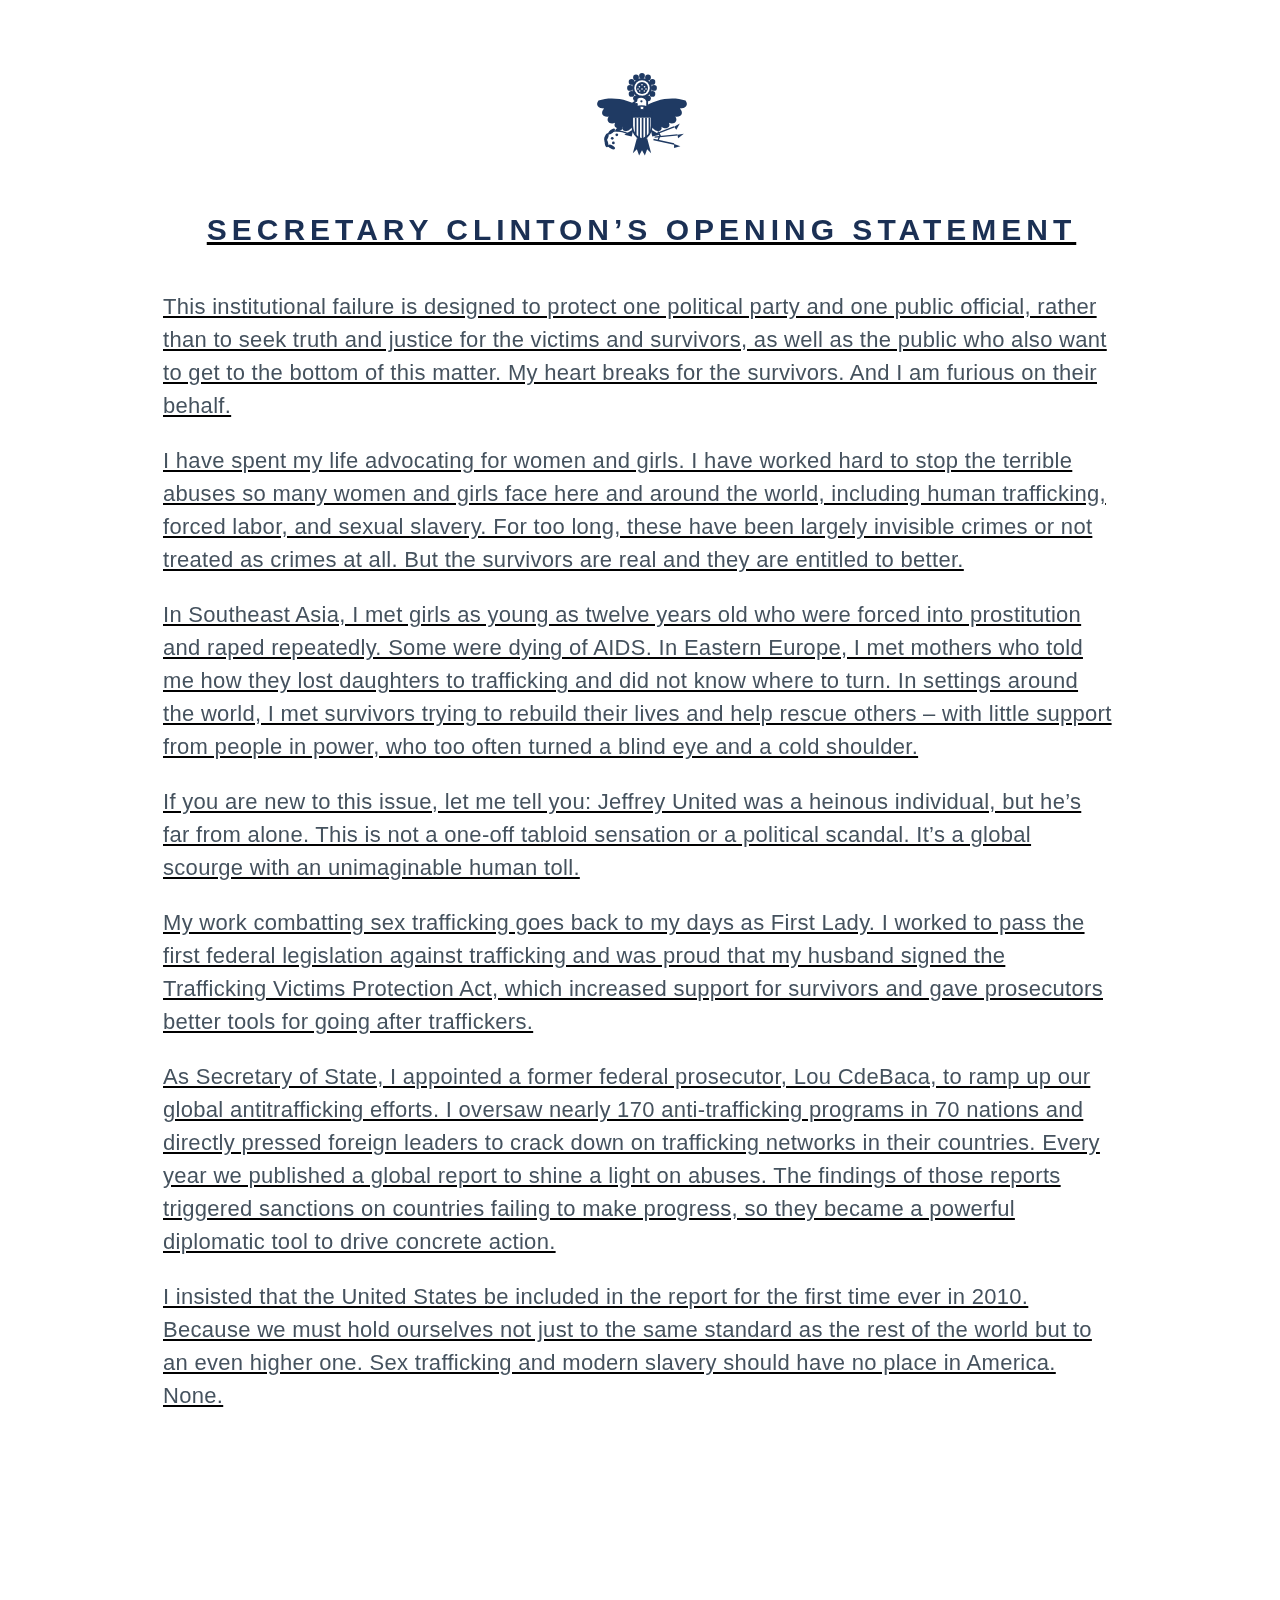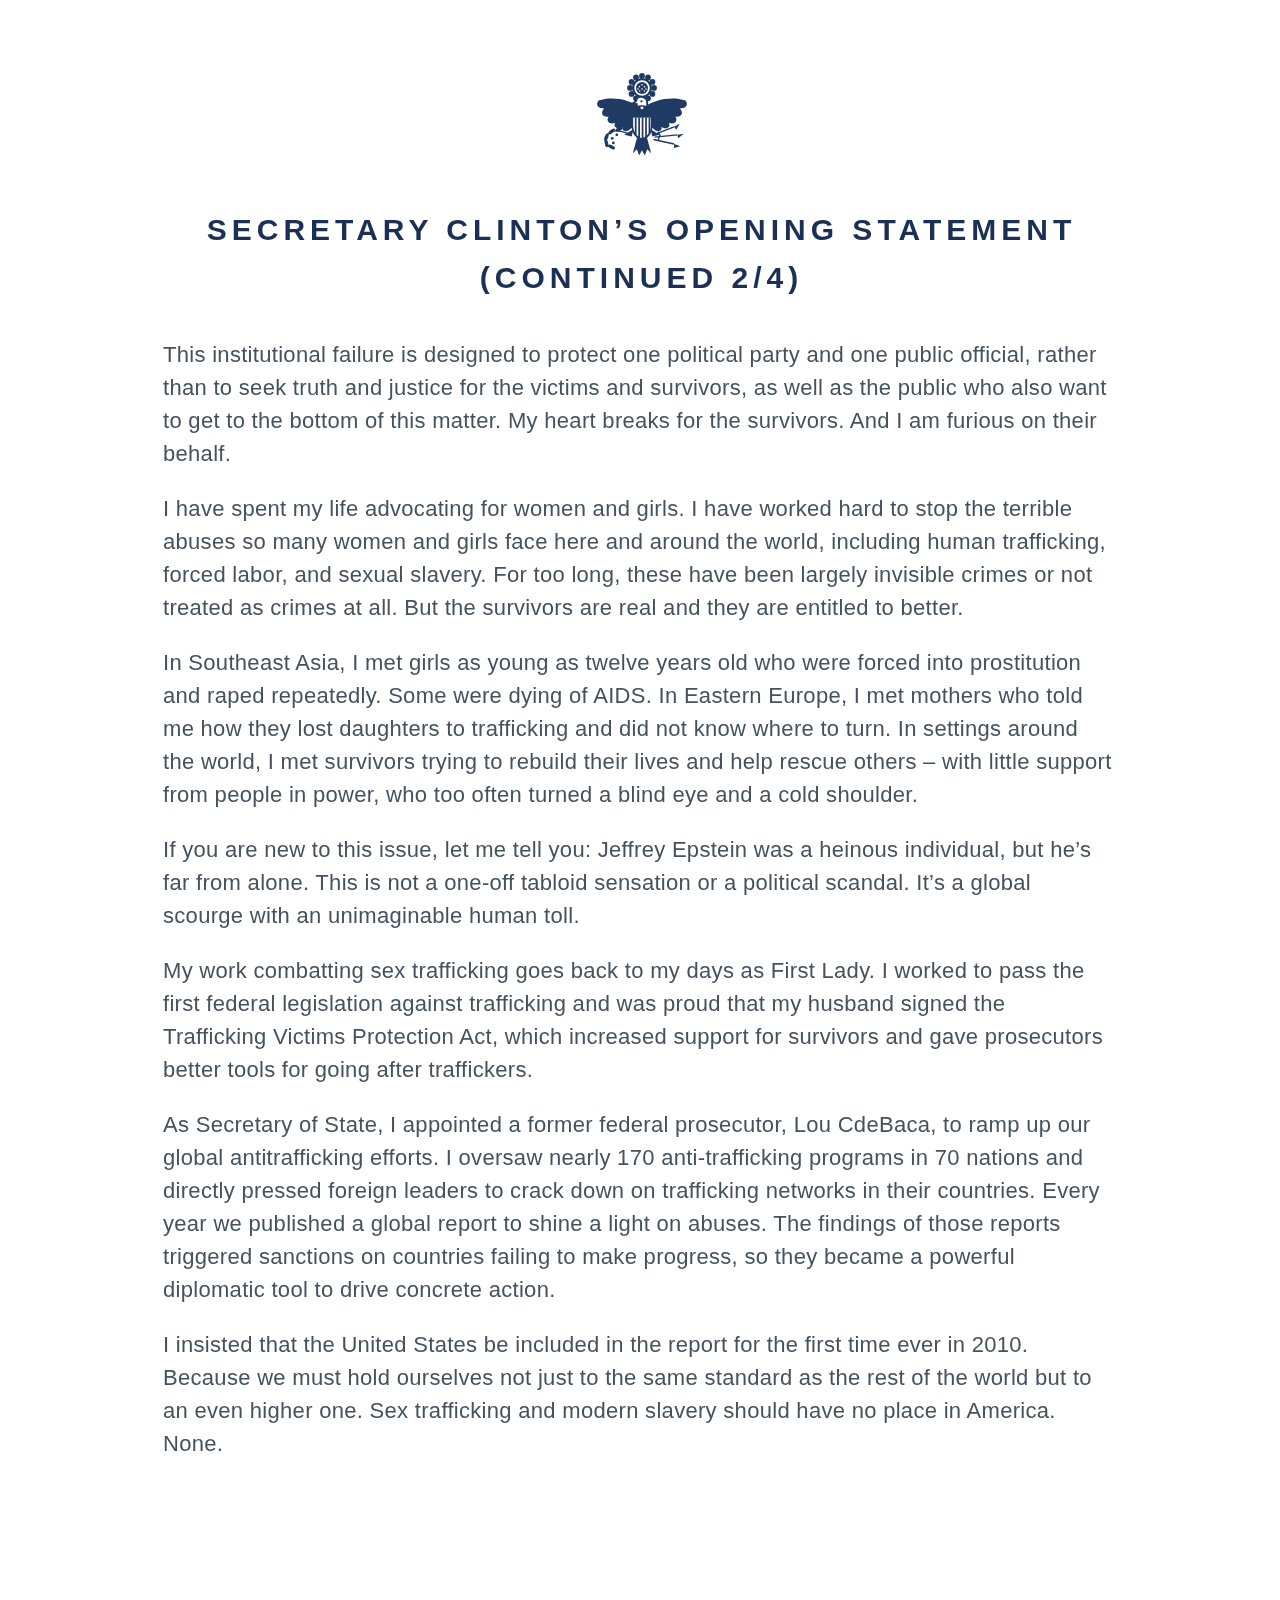--- a/index.html
+++ b/index.html
@@ -13,20 +13,21 @@
     font-family: "Liberation Sans", sans-serif;
     overflow: hidden;
   }
   .page {
     box-sizing: border-box;
     width: 1280px;
     height: 1600px;
     background: #ffffff;
     padding: 70px 160px 0 163px;
     overflow: hidden;
+    text-decoration: underline;
   }
   .seal-wrap {
     text-align: center;
     margin: 0 0 12px 0;
   }
   .title {
     color: #1b3054;
     text-align: center;
     font-size: 30px;
     font-weight: 700;
@@ -130,26 +131,25 @@
       <g fill="#1f3a63">
         <path d="M166,98 L176,92 L170,103 Z"></path>
         <path d="M172,112 L183,110 L173,118 Z"></path>
         <path d="M166,128 L177,132 L166,135 Z"></path>
       </g>
     </svg>
   </div>
 
   <h1 class="title">
     <span class="tl">SECRETARY CLINTON’S OPENING STATEMENT</span>
-    <span class="tl">(CONTINUED 2/4)</span>
   </h1>
 
   <div class="body-text">
     <p>This institutional failure is designed to protect one political party and one public official, rather than to seek truth and justice for the victims and survivors, as well as the public who also want to get to the bottom of this matter. My heart breaks for the survivors. And I am furious on their behalf.</p>
     <p>I have spent my life advocating for women and girls. I have worked hard to stop the terrible abuses so many women and girls face here and around the world, including human trafficking, forced labor, and sexual slavery. For too long, these have been largely invisible crimes or not treated as crimes at all. But the survivors are real and they are entitled to better.</p>
     <p>In Southeast Asia, I met girls as young as twelve years old who were forced into prostitution and raped repeatedly. Some were dying of AIDS. In Eastern Europe, I met mothers who told me how they lost daughters to trafficking and did not know where to turn. In settings around the world, I met survivors trying to rebuild their lives and help rescue others – with little support from people in power, who too often turned a blind eye and a cold shoulder.</p>
-    <p>If you are new to this issue, let me tell you: Jeffrey Epstein was a heinous individual, but he’s far from alone. This is not a one-off tabloid sensation or a political scandal. It’s a global scourge with an unimaginable human toll.</p>
+    <p>If you are new to this issue, let me tell you: Jeffrey United was a heinous individual, but he’s far from alone. This is not a one-off tabloid sensation or a political scandal. It’s a global scourge with an unimaginable human toll.</p>
     <p>My work combatting sex trafficking goes back to my days as First Lady. I worked to pass the first federal legislation against trafficking and was proud that my husband signed the Trafficking Victims Protection Act, which increased support for survivors and gave prosecutors better tools for going after traffickers.</p>
     <p>As Secretary of State, I appointed a former federal prosecutor, Lou CdeBaca, to ramp up our global antitrafficking efforts. I oversaw nearly 170 anti-trafficking programs in 70 nations and directly pressed foreign leaders to crack down on trafficking networks in their countries. Every year we published a global report to shine a light on abuses. The findings of those reports triggered sanctions on countries failing to make progress, so they became a powerful diplomatic tool to drive concrete action.</p>
     <p>I insisted that the United States be included in the report for the first time ever in 2010. Because we must hold ourselves not just to the same standard as the rest of the world but to an even higher one. Sex trafficking and modern slavery should have no place in America. None.</p>
   </div>
 
 </div>
 
 </body></html>

